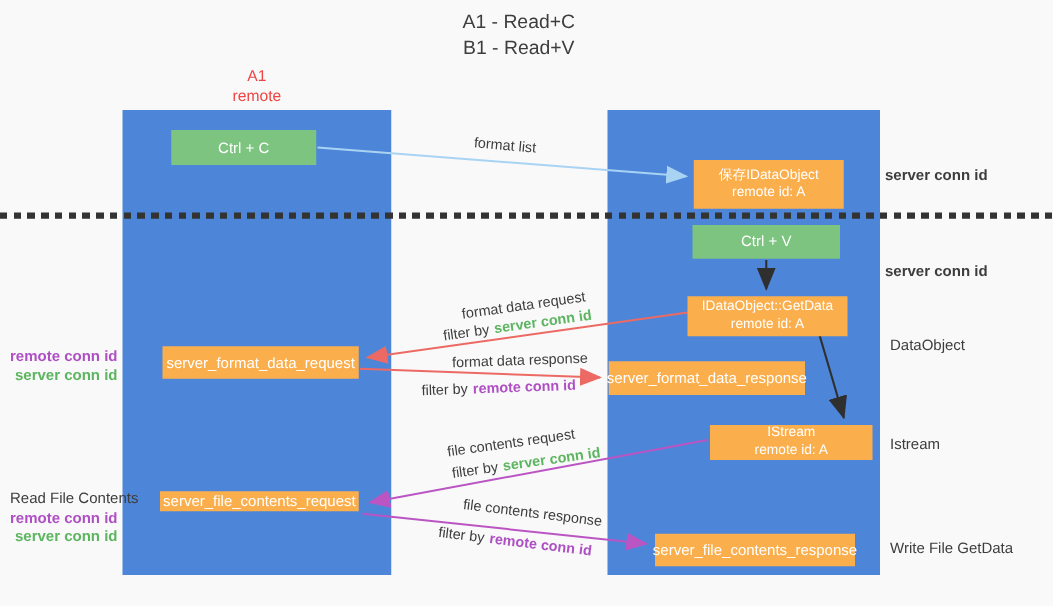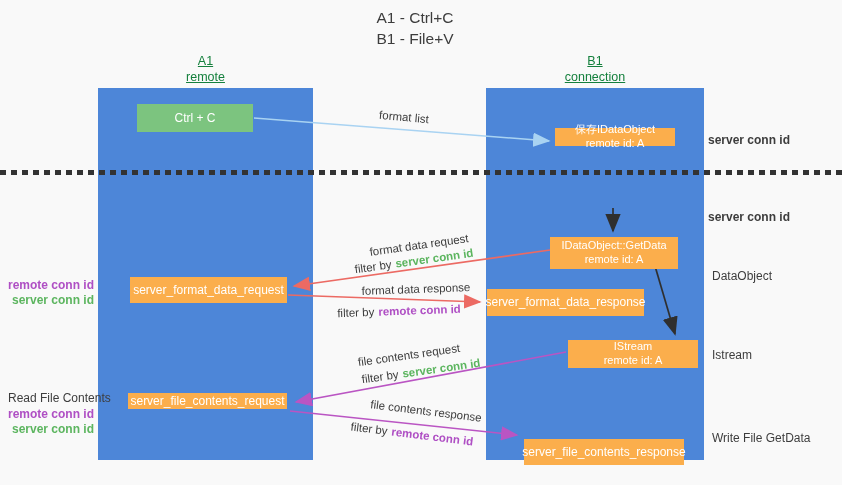--- a/index.html
+++ b/index.html
@@ -1,21 +1,21 @@
 <!DOCTYPE html>
 <html><head>
 <meta charset="utf-8">
 <style>
   html,body{margin:0;padding:0;background:#f9f9f9;}
   #canvas{
     position:relative;width:842px;height:485px;background:#f9f9f9;overflow:hidden;
     font-family:"Liberation Sans","DejaVu Sans",sans-serif;color:#3d3d3d;
   }
   .lane{position:absolute;background:#4d86d8;top:88px;height:372px;}
-  .lane-header{position:absolute;top:53px;text-align:center;font-size:12.5px;line-height:1.3;color:#15803d;text-decoration:underline;}
+  .lane-header{position:absolute;top:53px;text-align:center;font-size:12.5px;line-height:1.3;color:#ef4444;}
   .title{position:absolute;left:300px;top:8px;width:230px;text-align:center;font-size:15.5px;line-height:1.35;color:#3d3d3d;}
   .node{
     position:absolute;display:flex;flex-direction:column;align-items:center;justify-content:center;
     color:#fff;font-size:12px;line-height:1.25;text-align:center;white-space:nowrap;
   }
   .node.green{background:#7cc47f;}
   .node.orange{background:#fbae4c;}
   .cap{
     position:absolute;white-space:nowrap;font-size:11.5px;color:#3d3d3d;
     transform-origin:center center;
@@ -30,47 +30,46 @@
     background:repeating-linear-gradient(90deg,#333 0px,#333 6px,transparent 6px,transparent 11px);
   }
   svg.arrows{position:absolute;left:0;top:0;z-index:5;pointer-events:none;} .z7{z-index:7;}
 </style>
 </head>
 <body>
 
 <div id="canvas">
 
   <div class="title">
-    <div>A1 - Ctrl+C</div>
-    <div>B1 - File+V</div>
+    <div>A1 - Read+C</div>
+    <div>B1 - Read+V</div>
   </div>
 
   <div class="lane-header" style="left:98px;width:215px;">
     <div>A1</div>
     <div>remote</div>
-  </div>
-  <div class="lane-header" style="left:486px;width:218px;">
-    <div>B1</div>
-    <div>connection</div>
   </div>
 
   <div class="lane" style="left:98px;width:215px;"></div>
   <div class="lane" style="left:486px;width:218px;"></div>
 
   <div class="dotted-divider"></div>
 
   <div class="node green z7" style="left:137px;top:104px;width:116px;height:28px;">
     <div>Ctrl + C</div>
   </div>
 
-  <div class="node orange z7" style="left:555px;top:128px;width:120px;height:18px;font-size:11px;">
+  <div class="node orange z7" style="left:555px;top:128px;width:120px;height:39px;font-size:11px;">
     <div>保存IDataObject</div>
     <div>remote id: A</div>
   </div>
 
+  <div class="node green z7" style="left:554px;top:180px;width:118px;height:27px;">
+    <div>Ctrl + V</div>
+  </div>
 
   <div class="node orange z7" style="left:550px;top:237px;width:128px;height:32px;font-size:11px;">
     <div>IDataObject::GetData</div>
     <div>remote id: A</div>
   </div>
 
   <div class="node orange z7" style="left:487px;top:289px;width:157px;height:27px;">
     <div>server_format_data_response</div>
   </div>
 
@@ -80,21 +79,21 @@
 
   <div class="node orange z7" style="left:568px;top:340px;width:130px;height:28px;font-size:11px;">
     <div>IStream</div>
     <div>remote id: A</div>
   </div>
 
   <div class="node orange z7" style="left:128px;top:393px;width:159px;height:16px;">
     <div>server_file_contents_request</div>
   </div>
 
-  <div class="node orange z7" style="left:524px;top:427px;width:160px;height:26px;margin-top:12px;">
+  <div class="node orange z7" style="left:524px;top:427px;width:160px;height:26px;">
     <div>server_file_contents_response</div>
   </div>
 
   <svg class="arrows" width="842" height="485" viewBox="0 0 842 485">
     <defs>
       <marker id="mk-blue" markerWidth="11" markerHeight="9" refX="10" refY="4.5" orient="auto">
         <path d="M0,0 L11,4.5 L0,9 z" fill="#a9d3f2"></path>
       </marker>
       <marker id="mk-black" markerWidth="11" markerHeight="9" refX="10" refY="4.5" orient="auto">
         <path d="M0,0 L11,4.5 L0,9 z" fill="#2f2f2f"></path>

